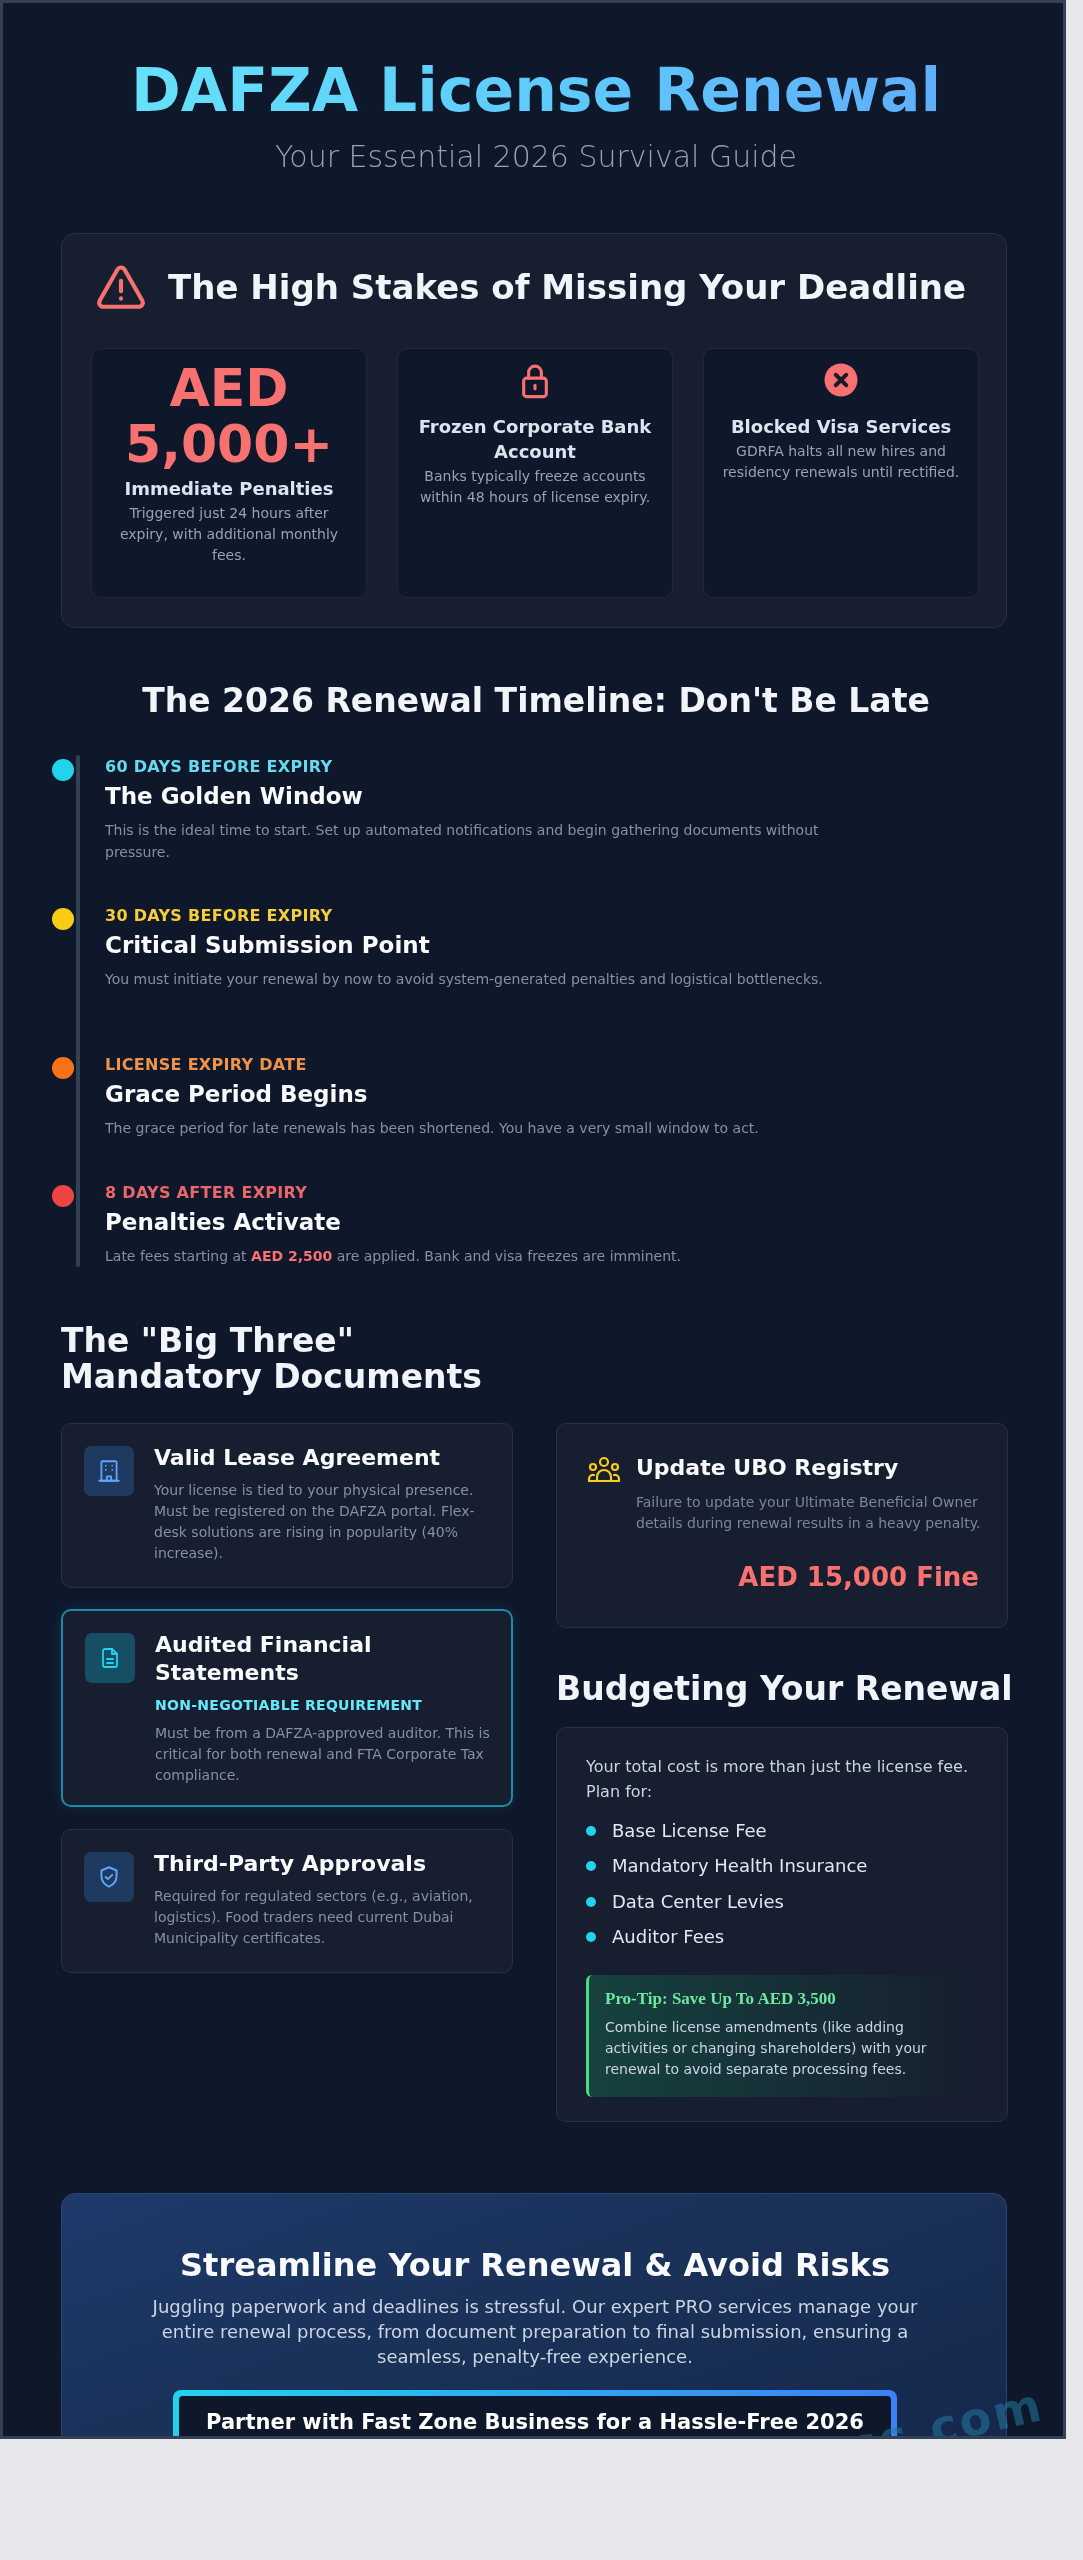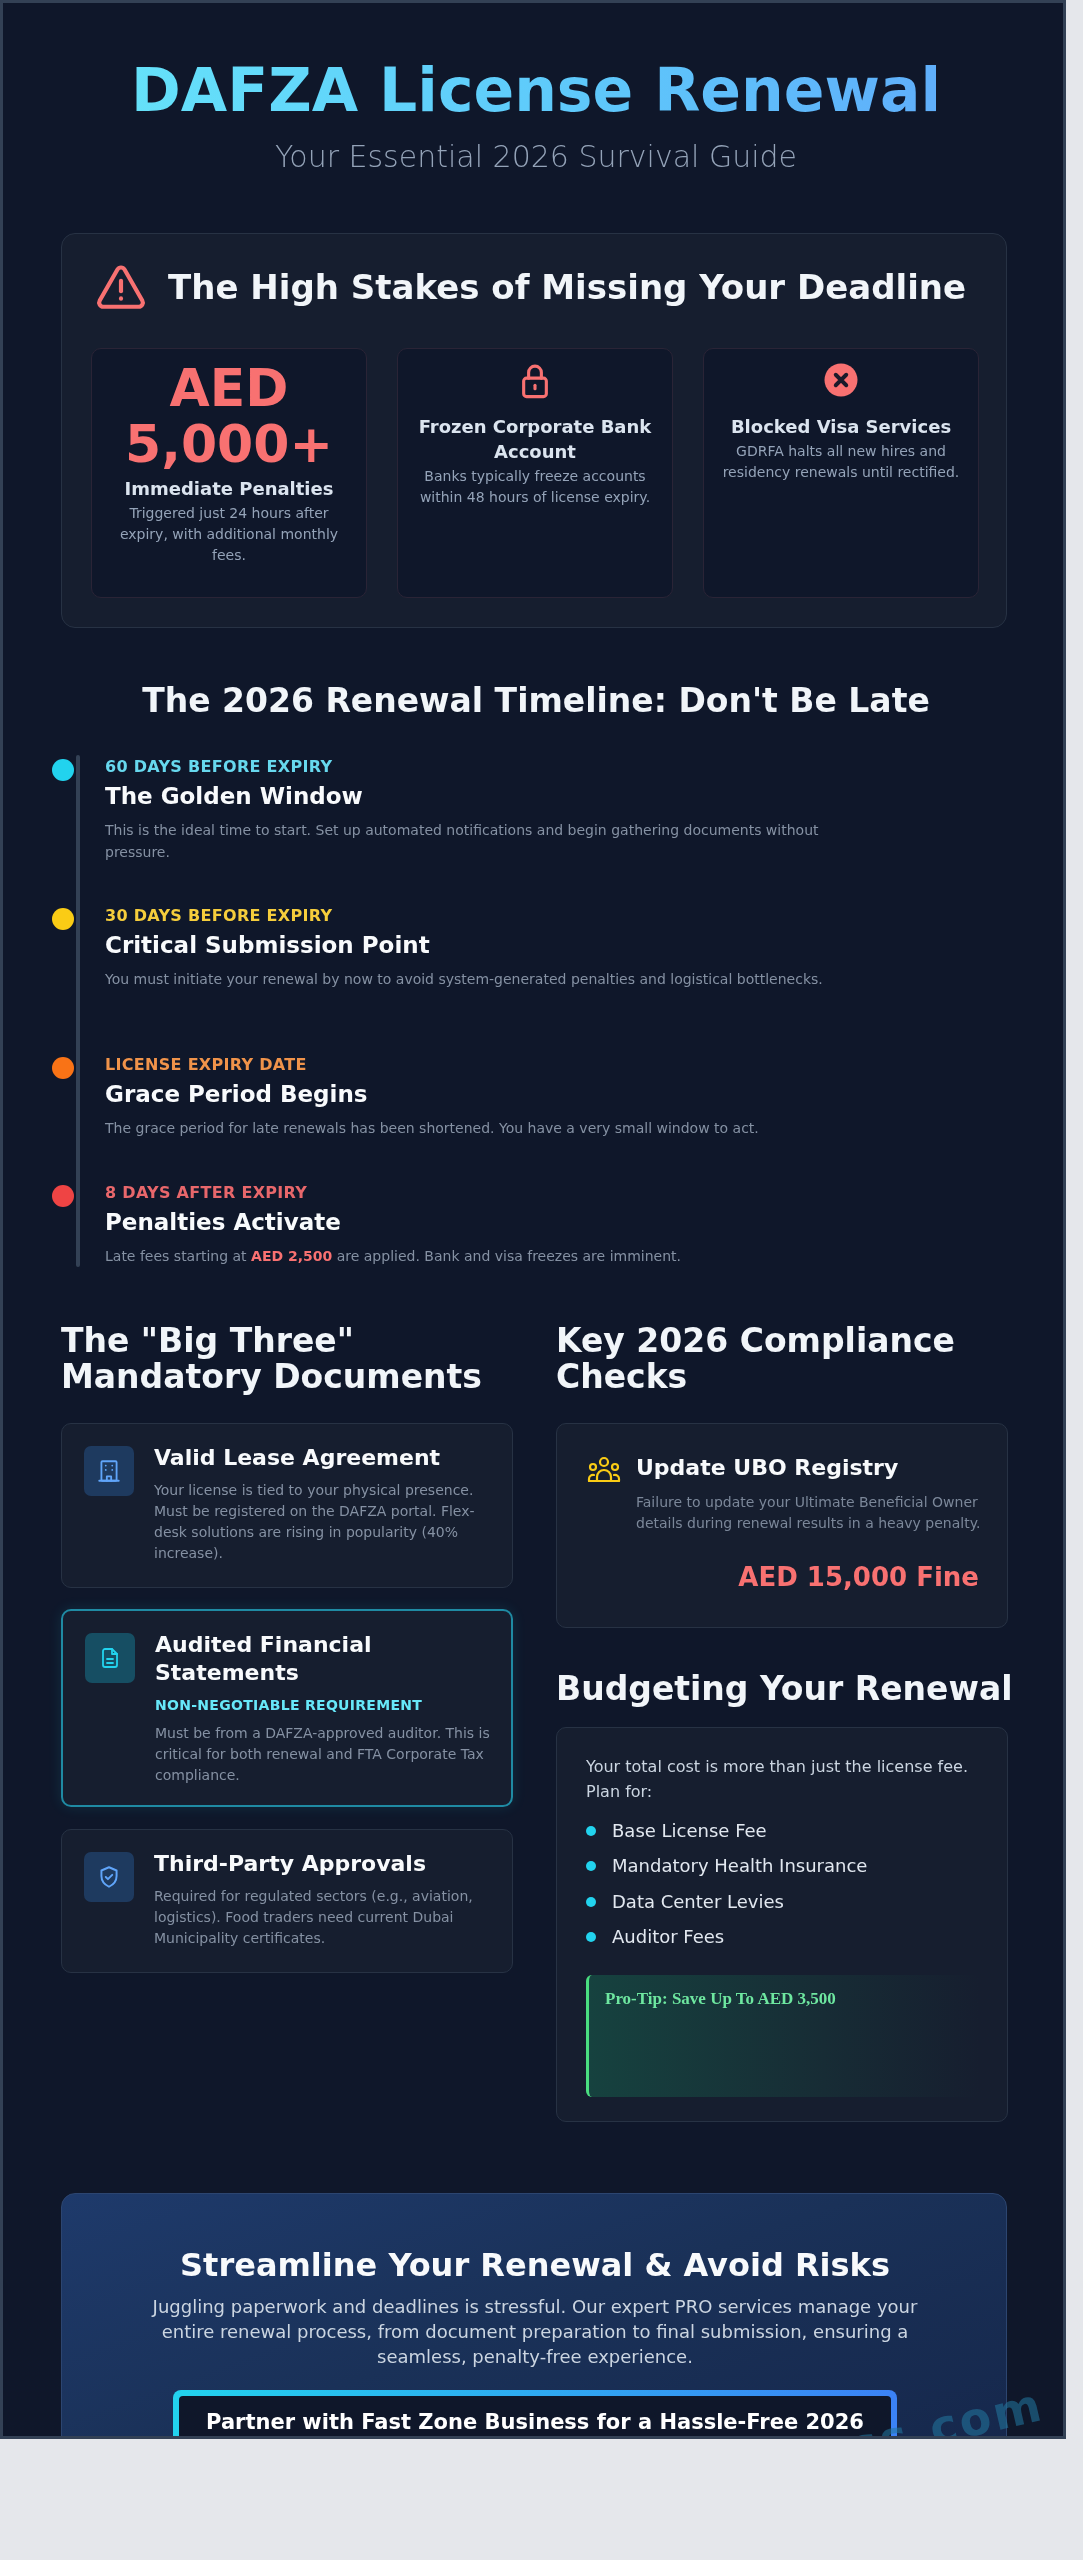--- a/index.html
+++ b/index.html
@@ -219,24 +219,20 @@
         <path d="M14 3H7a2 2 0 0 0-2 2v14a2 2 0 0 0 2 2h10a2 2 0 0 0 2-2V8z"></path>
           <path d="M14 3v5h5"></path>
           <path d="M9 13h6M9 17h6"></path>
       </svg>
     </div>
     <div class="doc-h">Audited Financial Statements</div>
     <div class="doc-tag" style="top:86px;">NON-NEGOTIABLE REQUIREMENT</div>
     <div class="doc-p" style="top:112px;">Must be from a DAFZA-approved auditor. This is critical for both renewal and FTA Corporate Tax compliance.</div>
   </div>
 
-  <div class="sec-h" style="left:553px; top:1320px;">
-    <div>Key 2026 Compliance</div>
-    <div>Checks</div>
-  </div>
 
   <div class="comp-card">
     <svg style="position:absolute; left:30px; top:32px;" width="34" height="28" viewBox="0 0 34 28" fill="none" stroke="#facc15" stroke-width="2.2" stroke-linecap="round" stroke-linejoin="round">
       <circle cx="17" cy="6" r="4"></circle>
         <circle cx="6" cy="11" r="3"></circle>
         <circle cx="28" cy="11" r="3"></circle>
       <path d="M10 25v-4a7 7 0 0 1 14 0v4z"></path>
         <path d="M2 25v-2a4 4 0 0 1 5-4"></path>
         <path d="M32 25v-2a4 4 0 0 0-5-4"></path>
         <path d="M2 25h30"></path>
@@ -262,20 +258,21 @@
         <span class="bl-dot"></span>
         <span>Data Center Levies</span>
       </div>
     <div class="bl-item" style="top:198px;">
         <span class="bl-dot"></span>
         <span>Auditor Fees</span>
       </div>
 
     <div class="protip">
       <div class="pt-h">Pro-Tip: Save Up To AED 3,500</div>
+      <div class="pt-p">Combine license amendments (like adding activities or changing shareholders) with your renewal to avoid separate processing fees.</div>
     </div>
   </div>
 
   <div class="cta">
     <div class="cta-h">Streamline Your Renewal &amp; Avoid Risks</div>
     <div class="cta-p">Juggling paperwork and deadlines is stressful. Our expert PRO services manage your entire renewal process, from document preparation to final submission, ensuring a seamless, penalty-free experience.</div>
     <div class="cta-btn">
       <div class="cta-btn-inner">Partner with Fast Zone Business for a Hassle-Free 2026</div>
     </div>
   </div>

